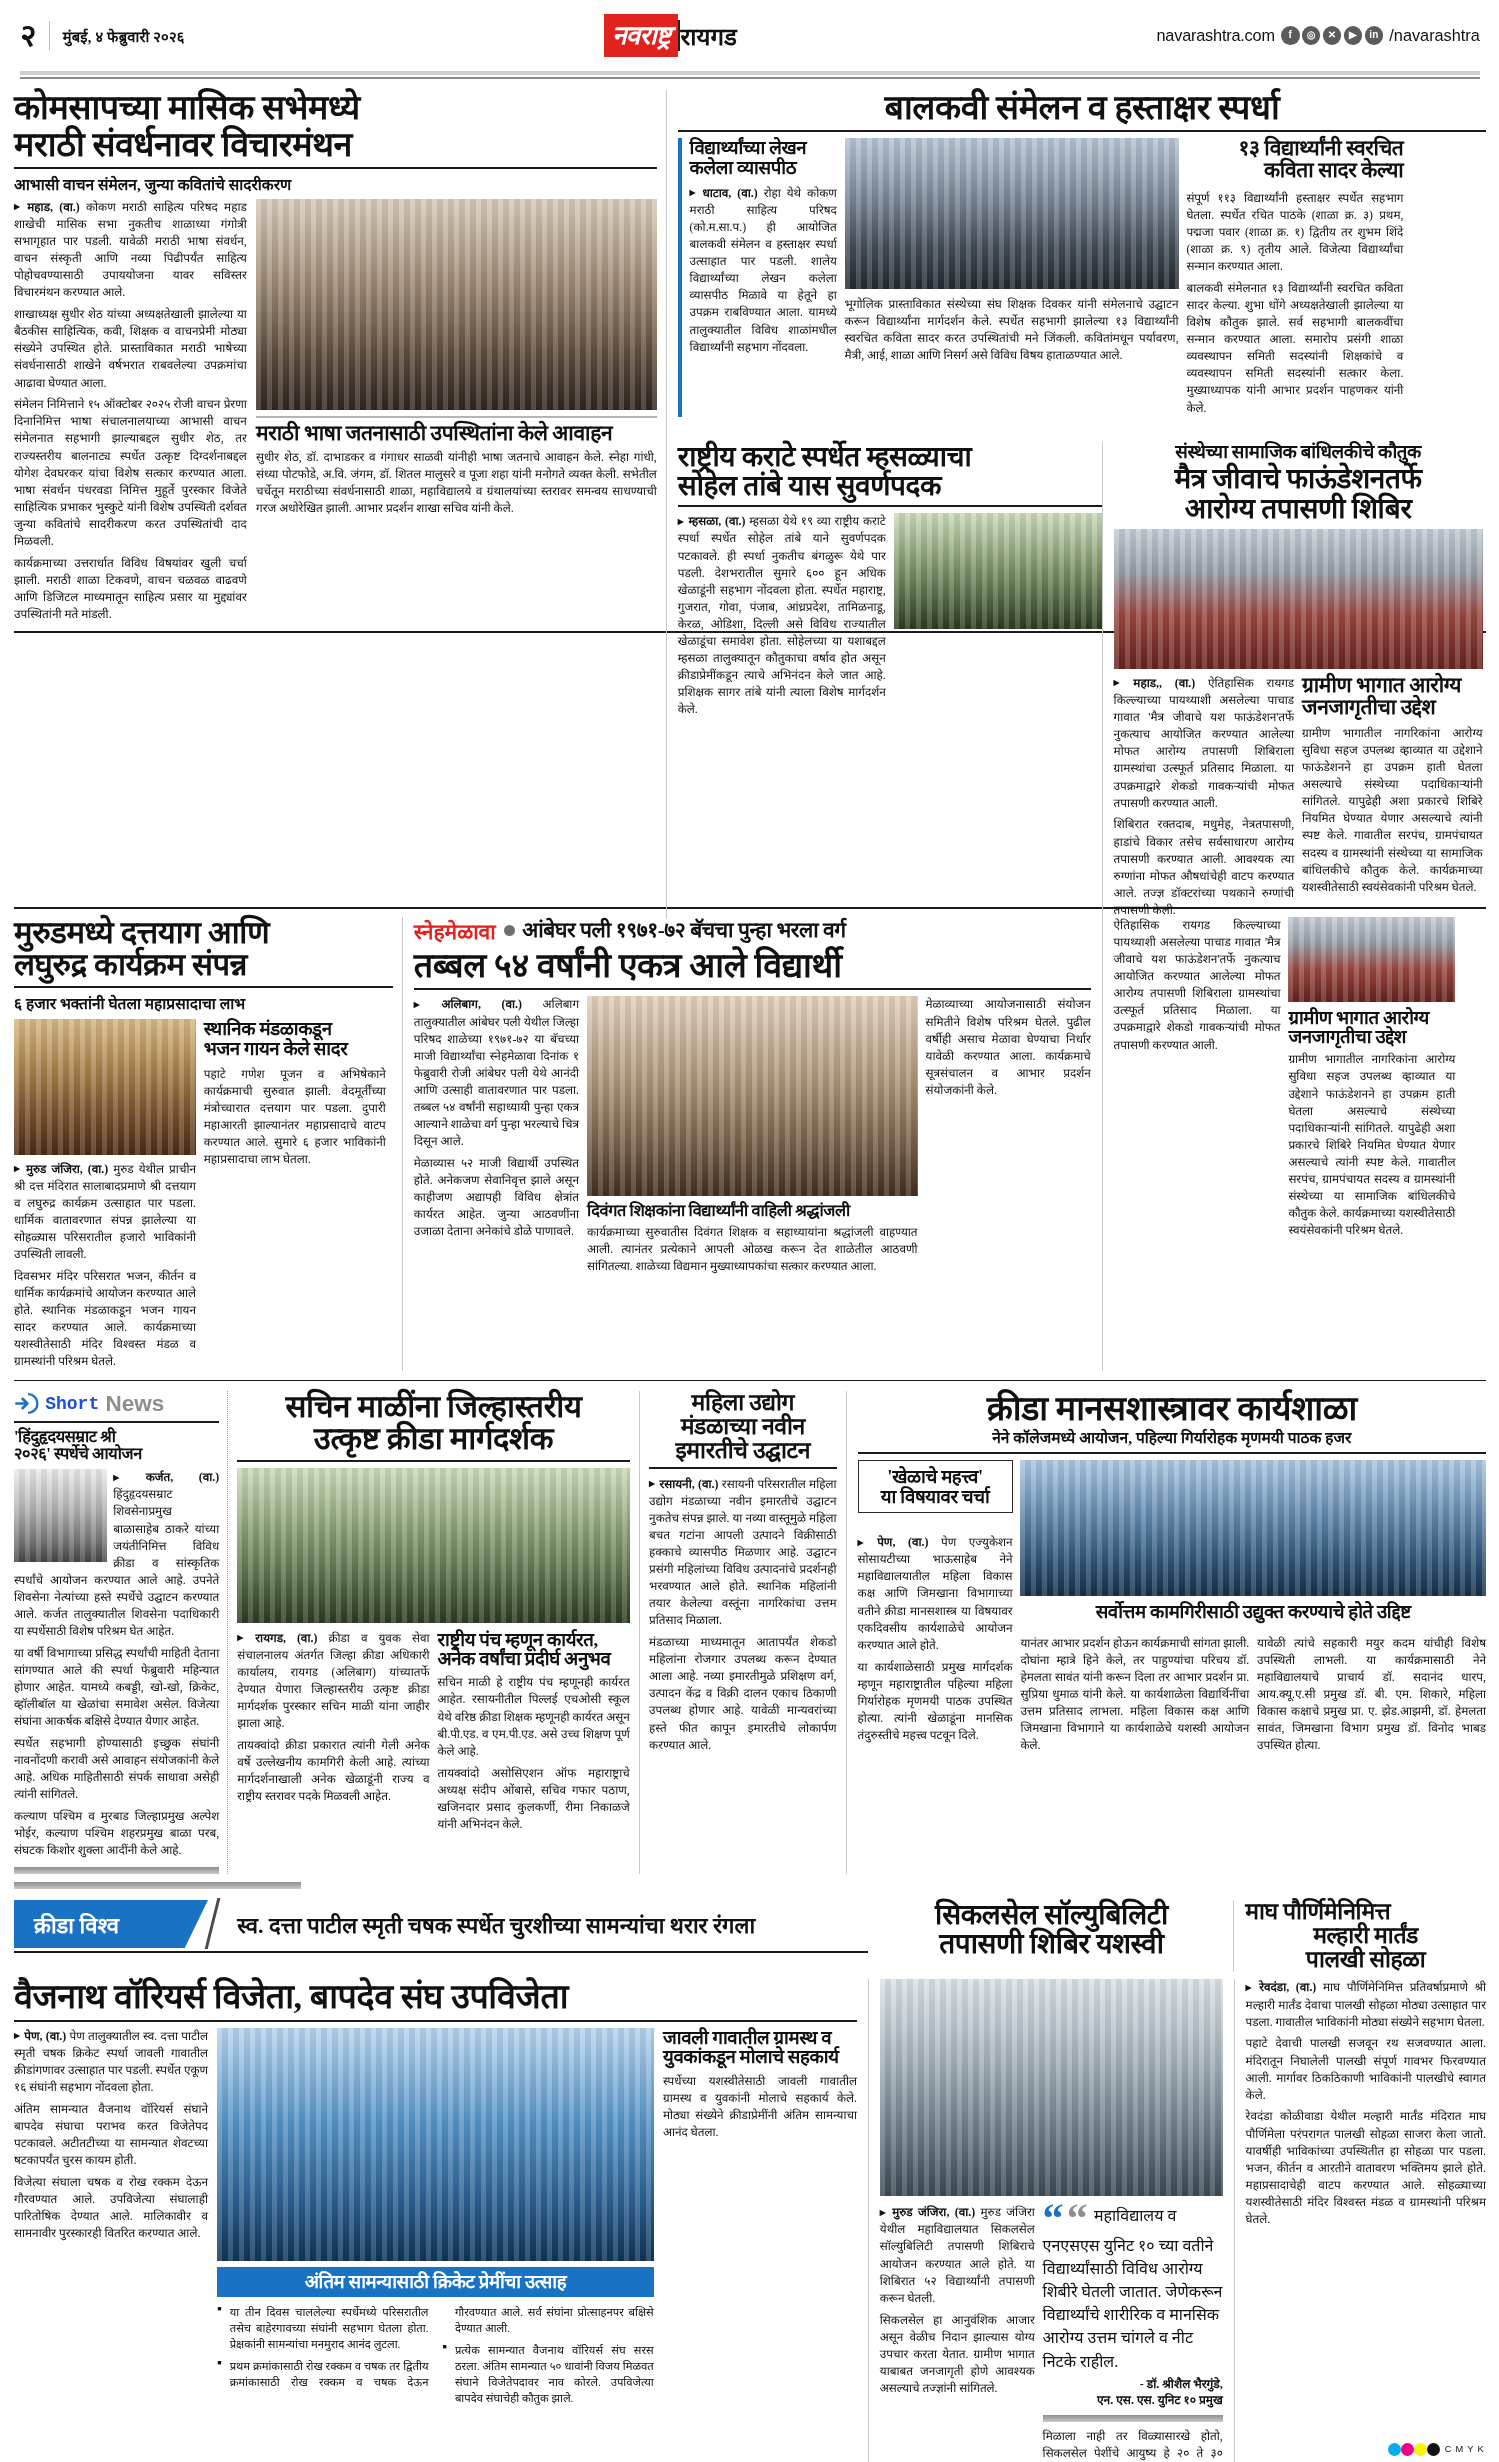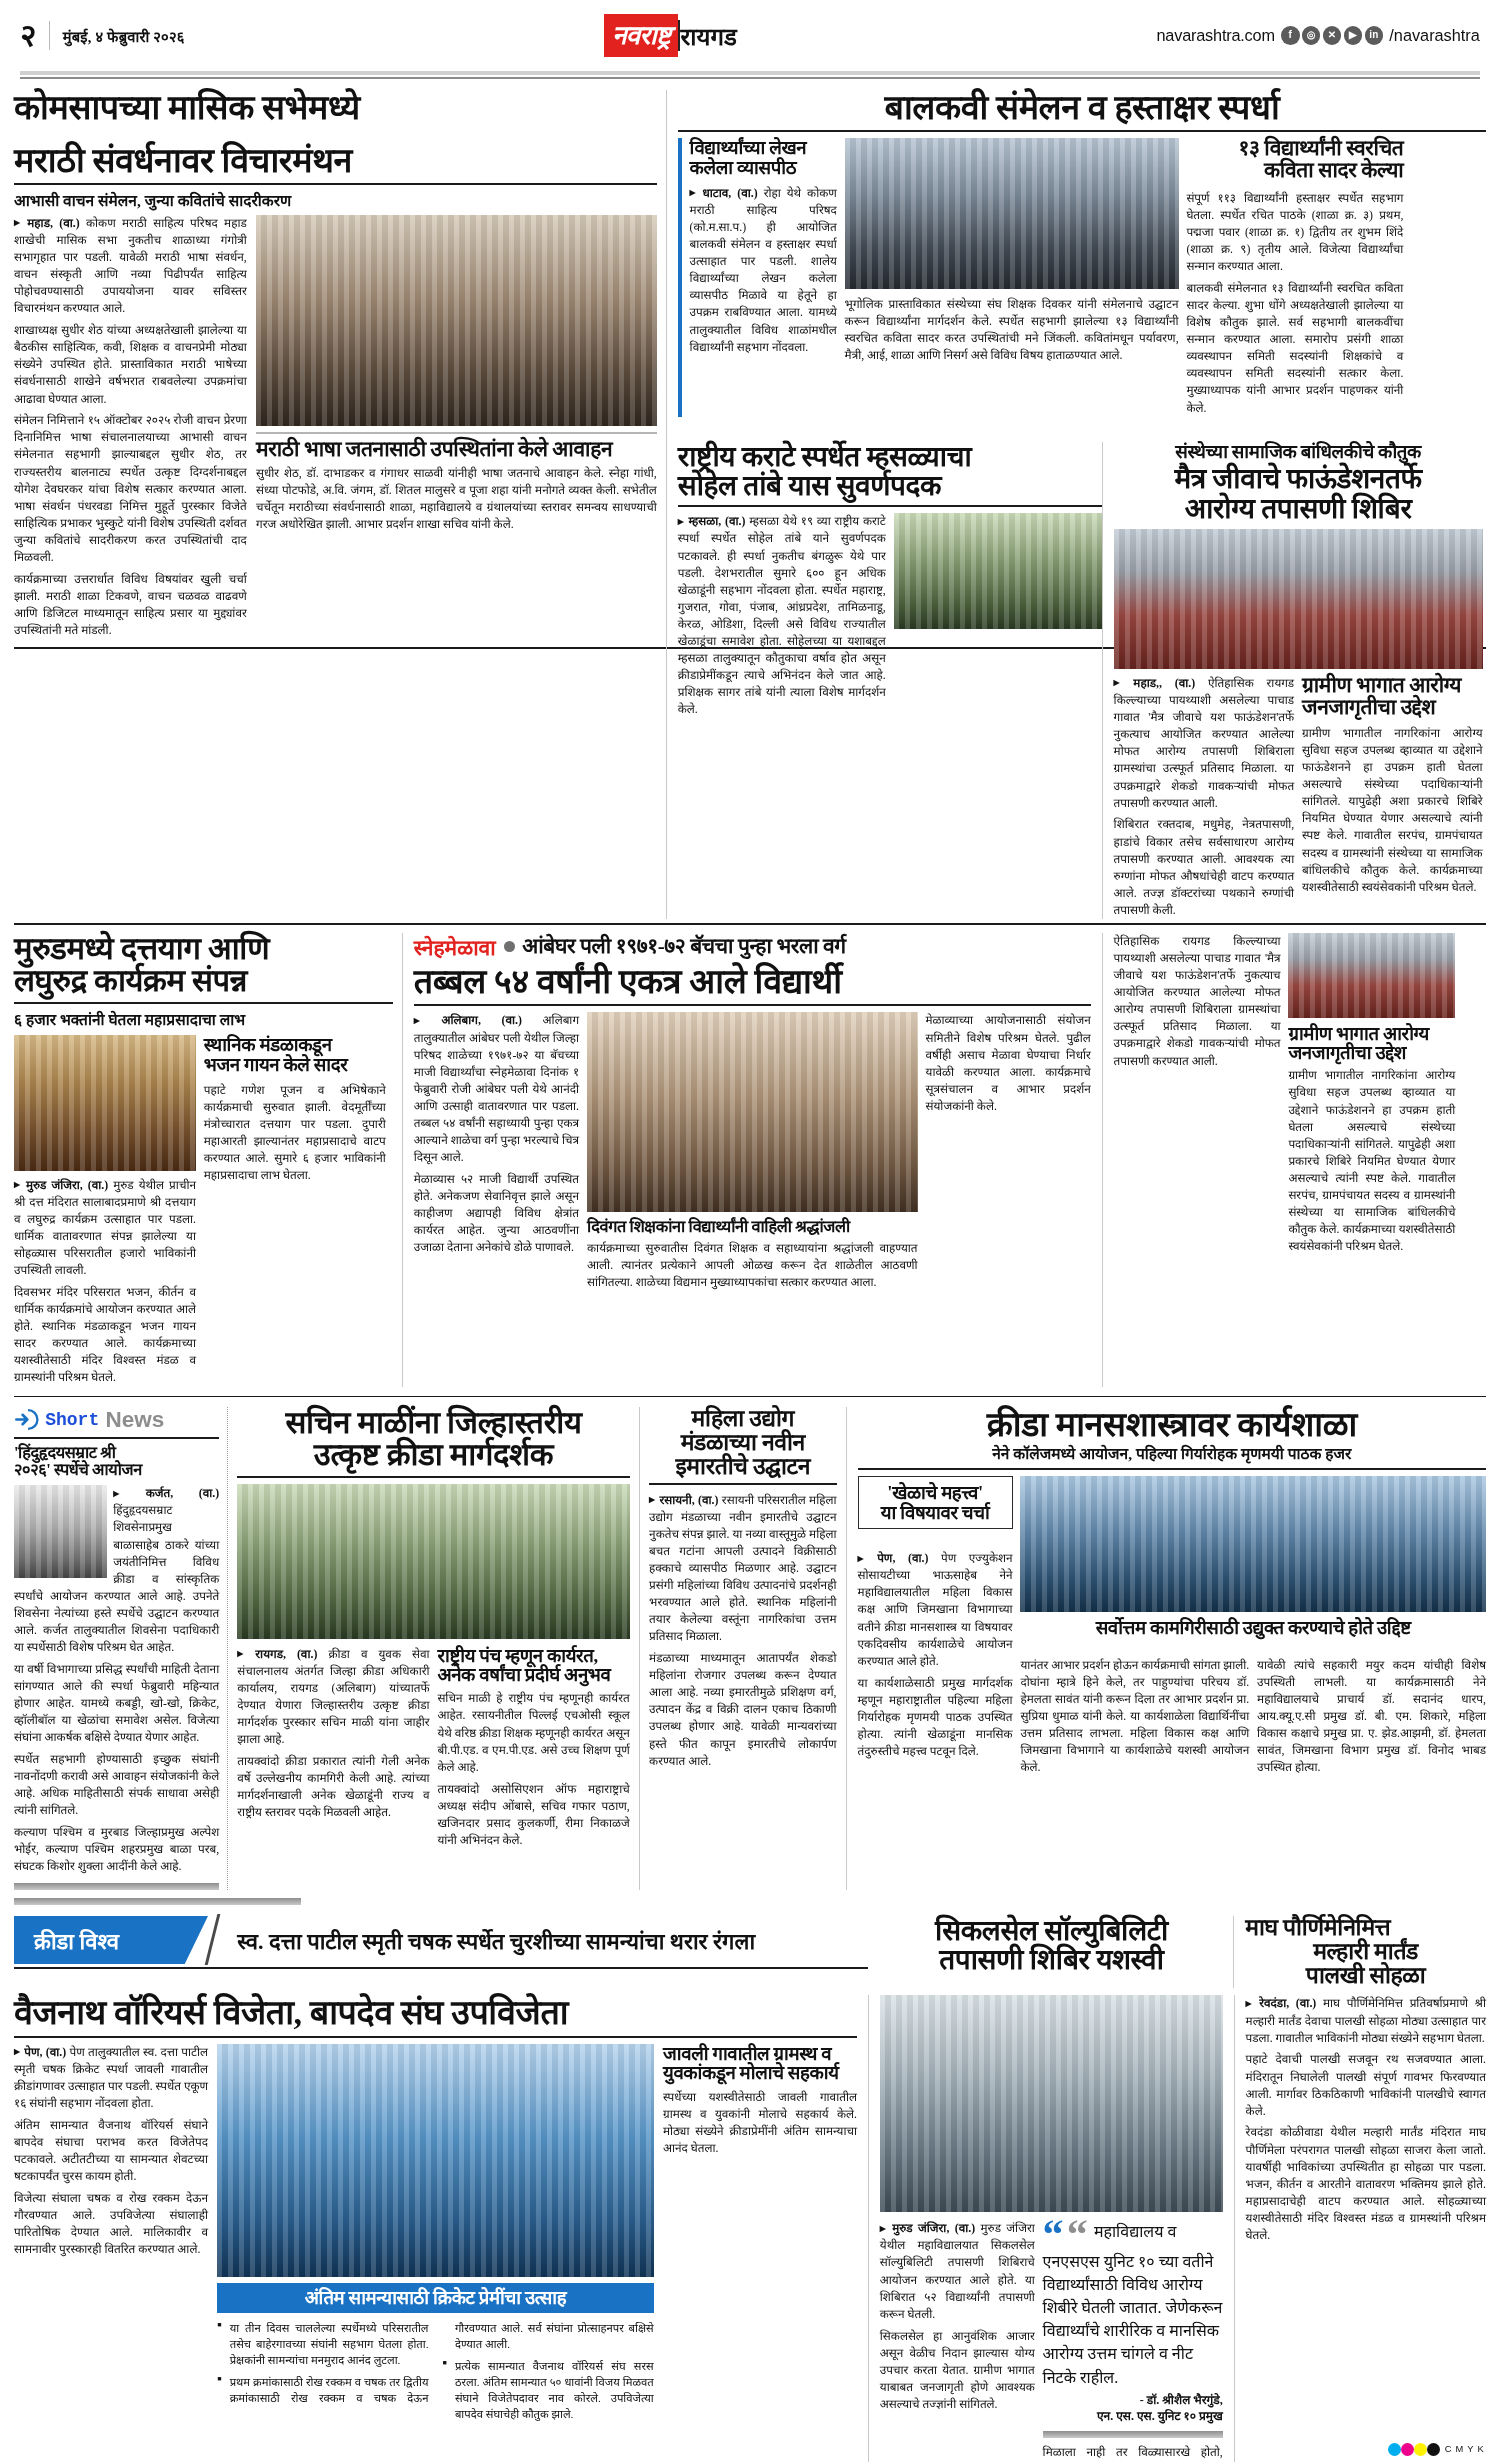--- a/index.html
+++ b/index.html
@@ -152,21 +152,21 @@
       <div class="mh-handle">/navarashtra</div>
     </div>
   </div>
   <div class="rule-thick"></div>
   <div class="rule-thin"></div>
 
   <div style="display:flex; margin-top:11px;">
 
     <div style="width:652px; padding-right:9.3px;">
       <div class="hl hl-44">कोमसापच्या मासिक सभेमध्ये</div>
-      <div class="hl hl-44" style="margin-top:18px;">मराठी संवर्धनावर विचारमंथन</div>
+      <div class="hl hl-44" style="margin-top:2px;">मराठी संवर्धनावर विचारमंथन</div>
       <div class="hr-under"></div>
       <div class="sub" style="margin-bottom:5.4px;">आभासी वाचन संमेलन, जुन्या कवितांचे सादरीकरण</div>
 
       <div style="display:flex; gap:9.3px;">
         <div style="width:233px;">
           <p class="body-t"><span class="dateline">महाड, (वा.)</span> <span>कोकण मराठी साहित्य परिषद महाड शाखेची मासिक सभा नुकतीच शाळाध्या गंगोत्री सभागृहात पार पडली. यावेळी मराठी भाषा संवर्धन, वाचन संस्कृती आणि नव्या पिढीपर्यंत साहित्य पोहोचवण्यासाठी उपाययोजना यावर सविस्तर विचारमंथन करण्यात आले.</span></p>
           <p class="body-t" style="margin-top:4.7px;">शाखाध्यक्ष सुधीर शेठ यांच्या अध्यक्षतेखाली झालेल्या या बैठकीस साहित्यिक, कवी, शिक्षक व वाचनप्रेमी मोठ्या संख्येने उपस्थित होते. प्रास्ताविकात मराठी भाषेच्या संवर्धनासाठी शाखेने वर्षभरात राबवलेल्या उपक्रमांचा आढावा घेण्यात आला.</p>
           <p class="body-t" style="margin-top:4.7px;">संमेलन निमित्ताने १५ ऑक्टोबर २०२५ रोजी वाचन प्रेरणा दिनानिमित्त भाषा संचालनालयाच्या आभासी वाचन संमेलनात सहभागी झाल्याबद्दल सुधीर शेठ, तर राज्यस्तरीय बालनाट्य स्पर्धेत उत्कृष्ट दिग्दर्शनाबद्दल योगेश देवघरकर यांचा विशेष सत्कार करण्यात आला. भाषा संवर्धन पंधरवडा निमित्त मुहूर्ते पुरस्कार विजेते साहित्यिक प्रभाकर भुस्कुटे यांनी विशेष उपस्थिती दर्शवत जुन्या कवितांचे सादरीकरण करत उपस्थितांची दाद मिळवली.</p>
           <p class="body-t" style="margin-top:4.7px;">कार्यक्रमाच्या उत्तरार्धात विविध विषयांवर खुली चर्चा झाली. मराठी शाळा टिकवणे, वाचन चळवळ वाढवणे आणि डिजिटल माध्यमातून साहित्य प्रसार या मुद्द्यांवर उपस्थितांनी मते मांडली.</p>
         </div>
@@ -396,21 +396,21 @@
           <div class="boxline" style="padding:6.2px 4.7px; text-align:center;">
             <div class="hl hl-24">'खेळाचे महत्त्व'</div>
             <div class="hl hl-24">या विषयावर चर्चा</div>
           </div>
           <p class="body-t" style="margin-top:21px;"><span class="dateline">पेण, (वा.)</span> <span>पेण एज्युकेशन सोसायटीच्या भाऊसाहेब नेने महाविद्यालयातील महिला विकास कक्ष आणि जिमखाना विभागाच्या वतीने क्रीडा मानसशास्त्र या विषयावर एकदिवसीय कार्यशाळेचे आयोजन करण्यात आले होते.</span></p>
           <p class="body-t" style="margin-top:4.7px;">या कार्यशाळेसाठी प्रमुख मार्गदर्शक म्हणून महाराष्ट्रातील पहिल्या महिला गिर्यारोहक मृणमयी पाठक उपस्थित होत्या. त्यांनी खेळाडूंना मानसिक तंदुरुस्तीचे महत्त्व पटवून दिले.</p>
         </div>
         <div style="flex:1;">
           <div class="ph ph-blue" style="height:136px;"></div>
           <div class="hl hl-24" style="margin-top:6.2px; text-align:center;">सर्वोत्तम कामगिरीसाठी उद्युक्त करण्याचे होते उद्दिष्ट</div>
-          <div style="display:flex; gap:7.8px; margin-top:19px;align-items:center;">
+          <div style="display:flex; gap:7.8px; margin-top:13px;align-items:center;">
             <div style="flex:1;">
                 <p class="body-t">यानंतर आभार प्रदर्शन होऊन कार्यक्रमाची सांगता झाली. दोघांना म्हात्रे हिने केले, तर पाहुण्यांचा परिचय डॉ. हेमलता सावंत यांनी करून दिला तर आभार प्रदर्शन प्रा. सुप्रिया धुमाळ यांनी केले. या कार्यशाळेला विद्यार्थिनींचा उत्तम प्रतिसाद लाभला. महिला विकास कक्ष आणि जिमखाना विभागाने या कार्यशाळेचे यशस्वी आयोजन केले.</p>
               </div>
             <div style="flex:1;">
                 <p class="body-t">यावेळी त्यांचे सहकारी मयुर कदम यांचीही विशेष उपस्थिती लाभली. या कार्यक्रमासाठी नेने महाविद्यालयाचे प्राचार्य डॉ. सदानंद धारप, आय.क्यू.ए.सी प्रमुख डॉ. बी. एम. शिकारे, महिला विकास कक्षाचे प्रमुख प्रा. ए. झेड.आझमी, डॉ. हेमलता सावंत, जिमखाना विभाग प्रमुख डॉ. विनोद भाबड उपस्थित होत्या.</p>
               </div>
           </div>
         </div>
       </div>
     </div>

